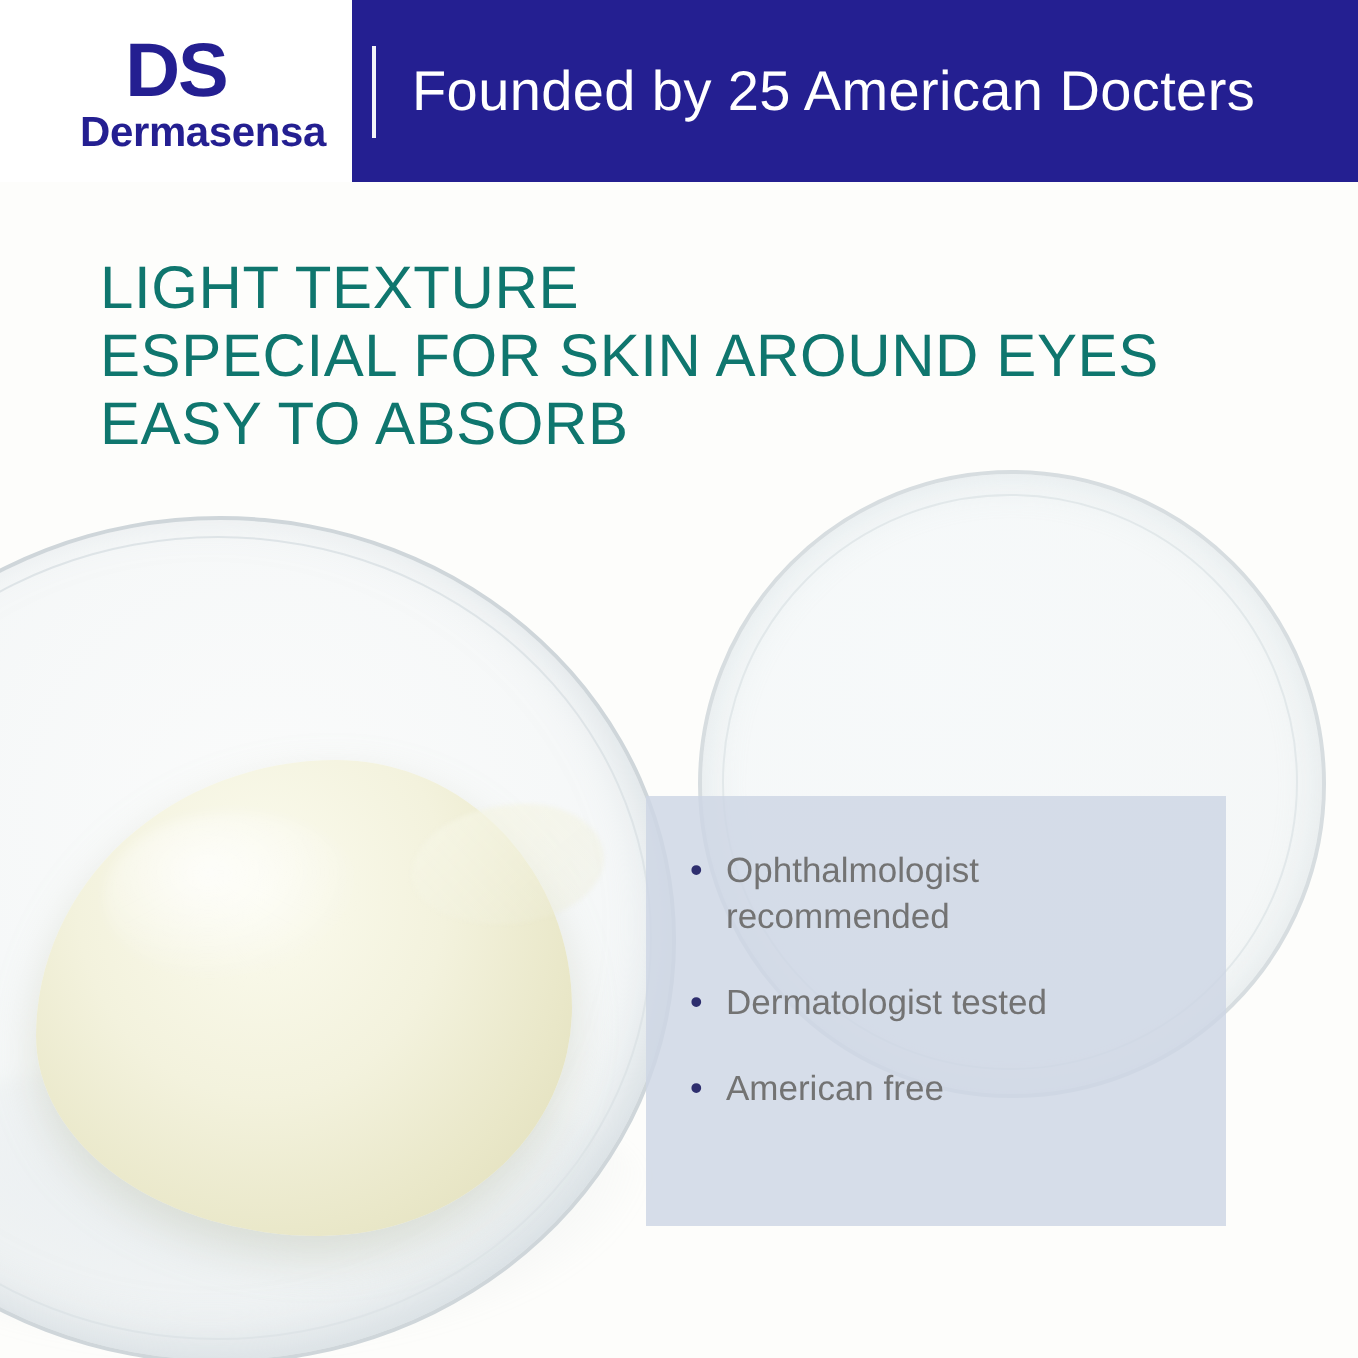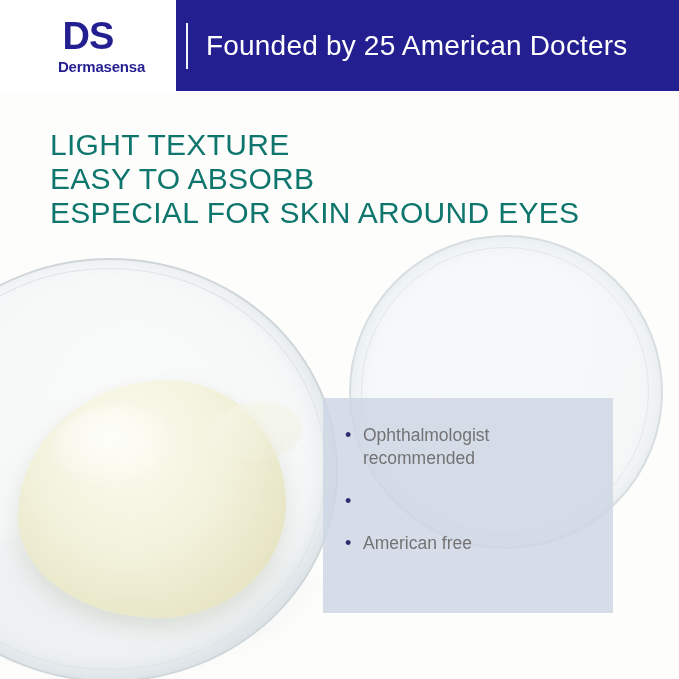--- a/index.html
+++ b/index.html
@@ -46,21 +46,21 @@
     font-family: "Liberation Sans", sans-serif;
     font-weight: bold;
     font-size: 38px;
     line-height: 38px;
     color: #241f91;
     letter-spacing: -1px;
   }
   .logo-word {
     font-family: "Liberation Sans", sans-serif;
     font-weight: bold;
-    font-size: 15px;
+    font-size: 21px;
     line-height: 20px;
     color: #241f91;
     letter-spacing: -0.2px;
     margin-top: 2px;
     margin-left: 27px;
   }
   .banner-divider {
     width: 2px;
     height: 46px;
     background: #ffffff;
@@ -222,42 +222,43 @@
     <div class="logo-block">
       <div class="logo-mark">DS</div>
       <div class="logo-word">Dermasensa</div>
     </div>
     <div class="banner-divider"></div>
     <div class="banner-text">Founded by 25 American Docters</div>
   </div>
 
   <div class="headline">
     <div>LIGHT TEXTURE</div>
+    <div>ESPECIAL FOR SKIN AROUND EYES</div>
     <div>EASY TO ABSORB</div>
-    <div>ESPECIAL FOR SKIN AROUND EYES</div>
   </div>
 
   <div class="photo">
     <div class="dish-right"></div>
     <div class="dish-right-inner"></div>
     <div class="dish-left-shadow"></div>
     <div class="dish-left"></div>
     <div class="dish-left-rim"></div>
     <div class="cream"></div>
     <div class="cream-tail"></div>
     <div class="cream-sheen"></div>
   </div>
 
   <div class="benefits">
     <div class="benefit-row">
       <span class="bullet">•</span>
       <span class="benefit-text">Ophthalmologist recommended</span>
     </div>
     <div class="benefit-row">
       <span class="bullet">•</span>
+      <span class="benefit-text">Dermatologist tested</span>
     </div>
     <div class="benefit-row">
       <span class="bullet">•</span>
       <span class="benefit-text">American free</span>
     </div>
   </div>
 
 </div>
 
 </body></html>

